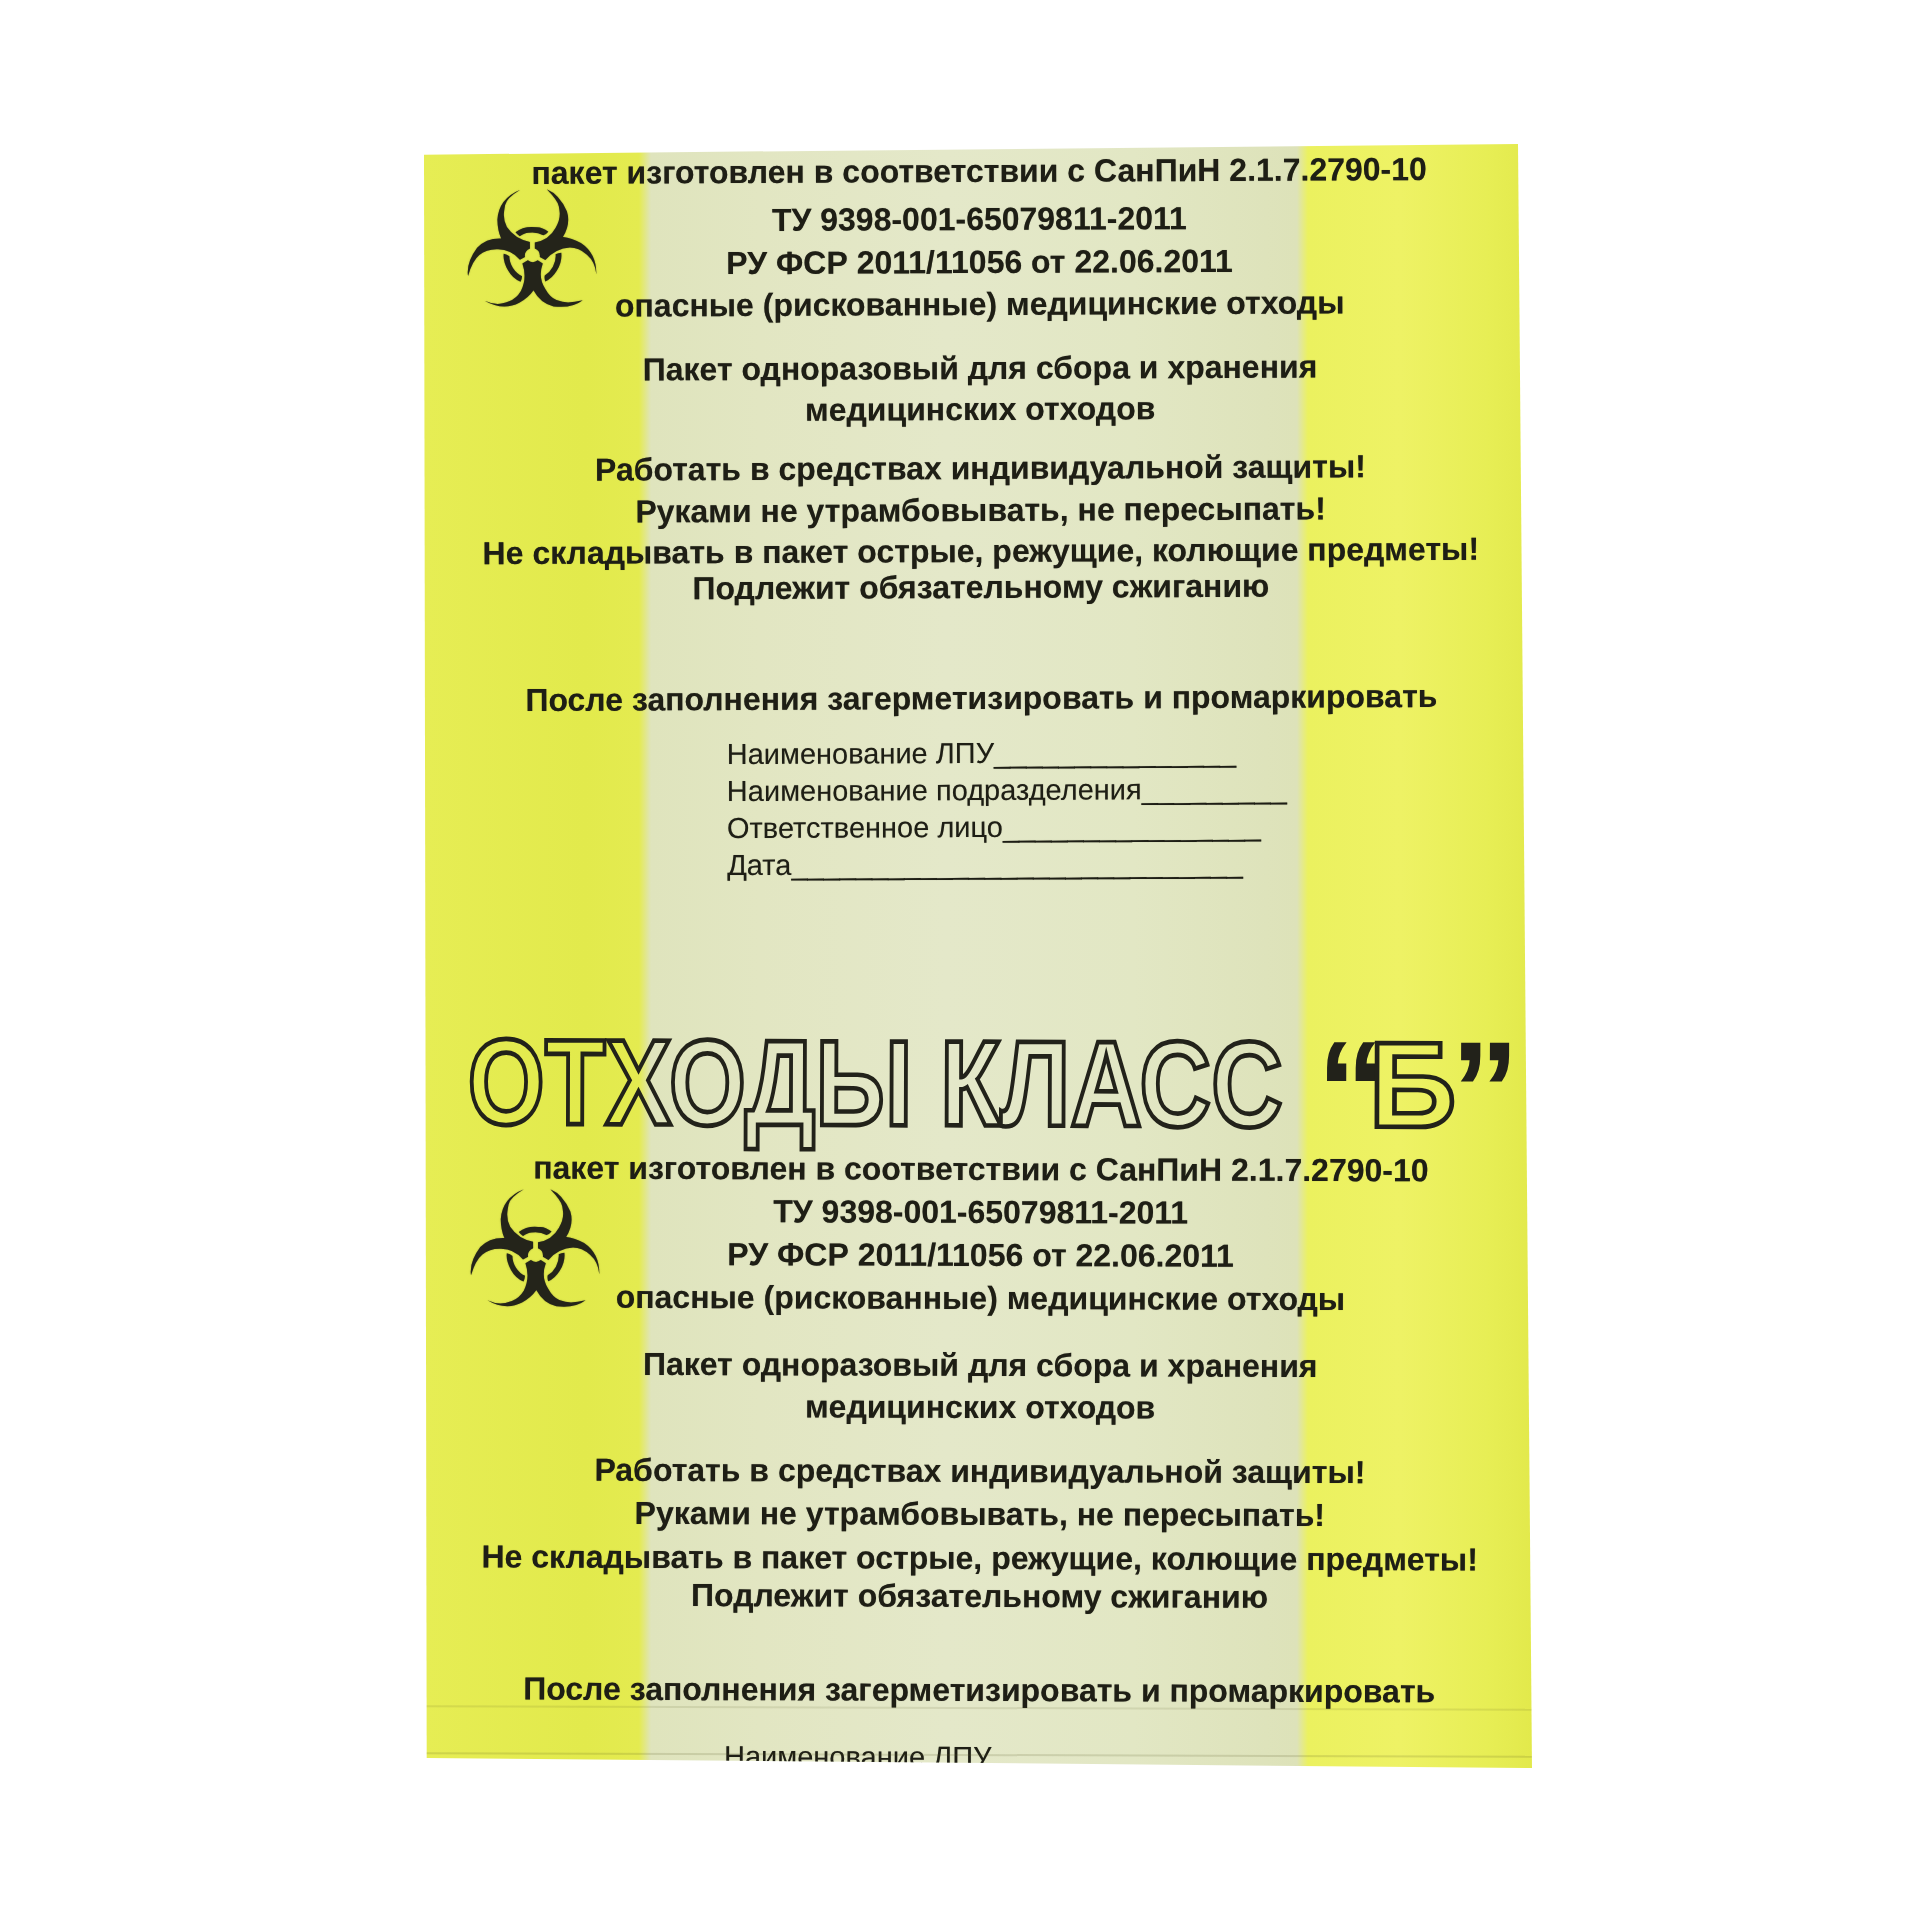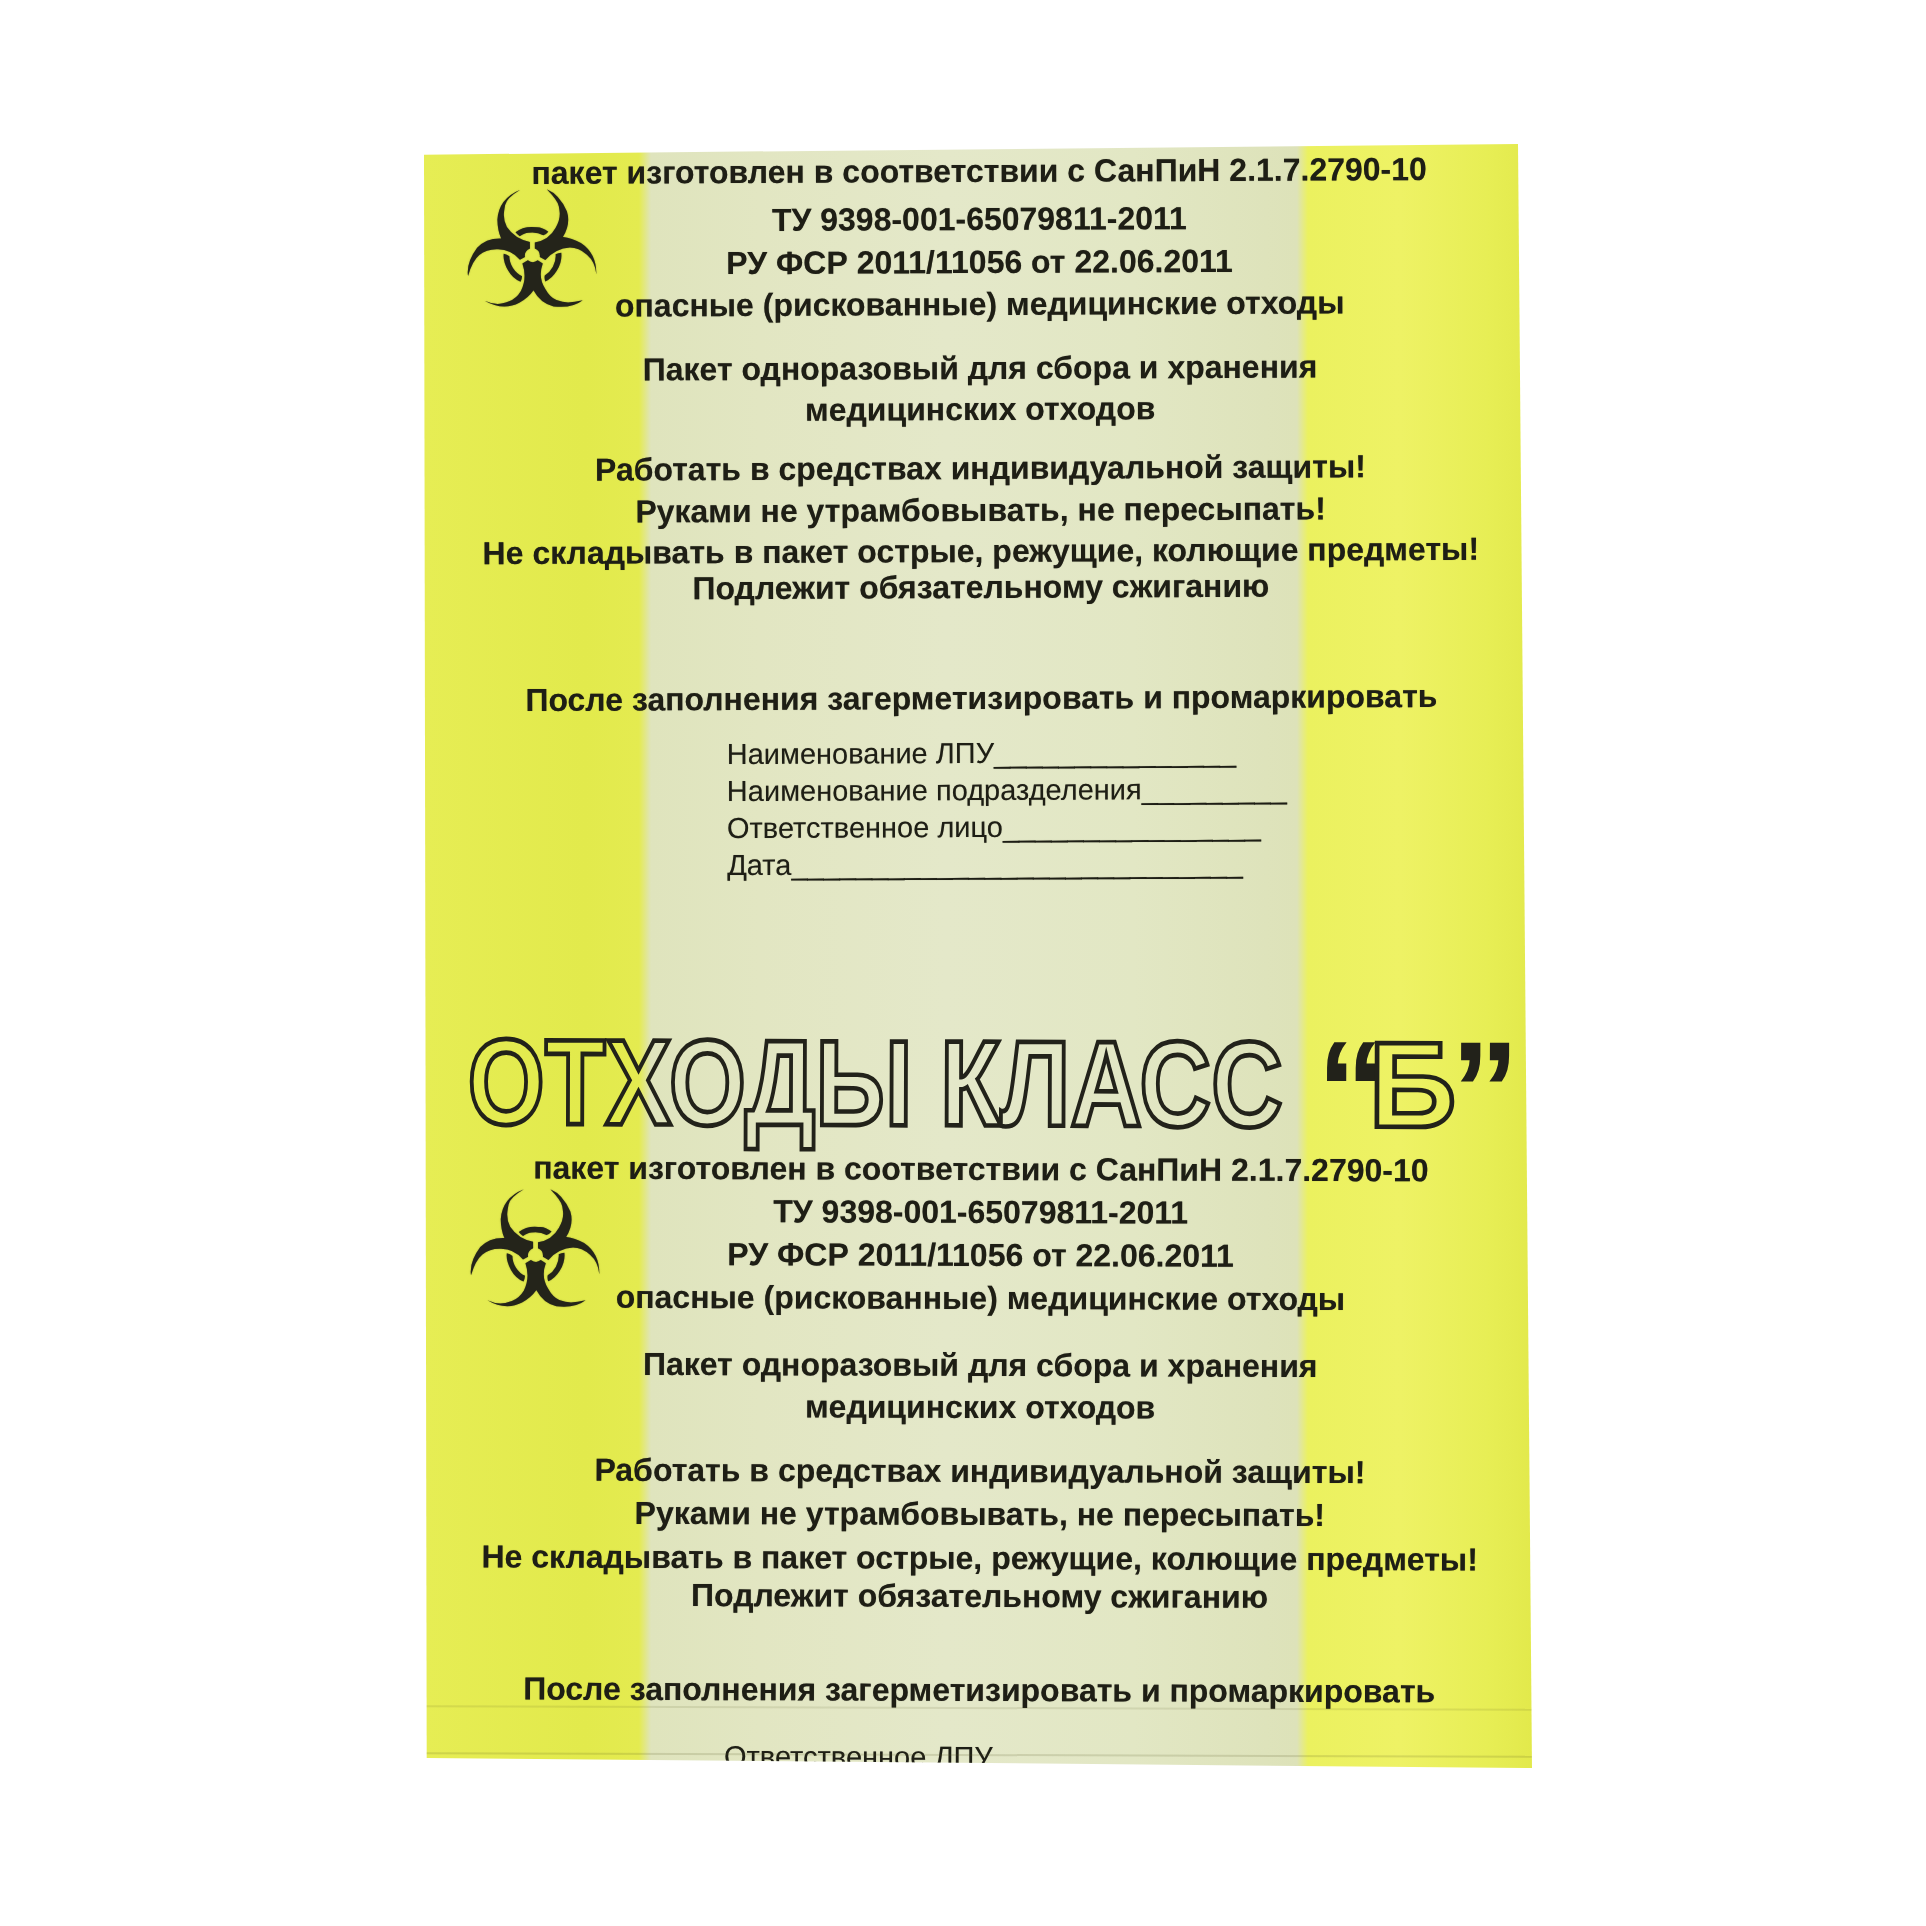--- a/index.html
+++ b/index.html
@@ -159,21 +159,21 @@
         <div class="line l-tu2">ТУ 9398-001-65079811-2011</div>
         <div class="line l-ru2">РУ ФСР 2011/11056 от 22.06.2011</div>
         <div class="line l-hazard2">опасные (рискованные) медицинские отходы</div>
         <div class="line l-su1b">Пакет одноразовый для сбора и хранения</div>
         <div class="line l-su2b">медицинских отходов</div>
         <div class="line l-ppe2">Работать в средствах индивидуальной защиты!</div>
         <div class="line l-tamp2">Руками не утрамбовывать, не пересыпать!</div>
         <div class="line l-sharp2">Не складывать в пакет острые, режущие, колющие предметы!</div>
         <div class="line l-incin2">Подлежит обязательному сжиганию</div>
         <div class="line l-seal2">После заполнения загерметизировать и промаркировать</div>
-        <div class="partial">Ответственное ЛПУ</div>
+        <div class="partial">Наименование ЛПУ</div>
         <div class="fold fold1"></div>
         <div class="fold fold2"></div>
       </div>
 
     </div>
   </div>
 </div>
 
 
 </body></html>

